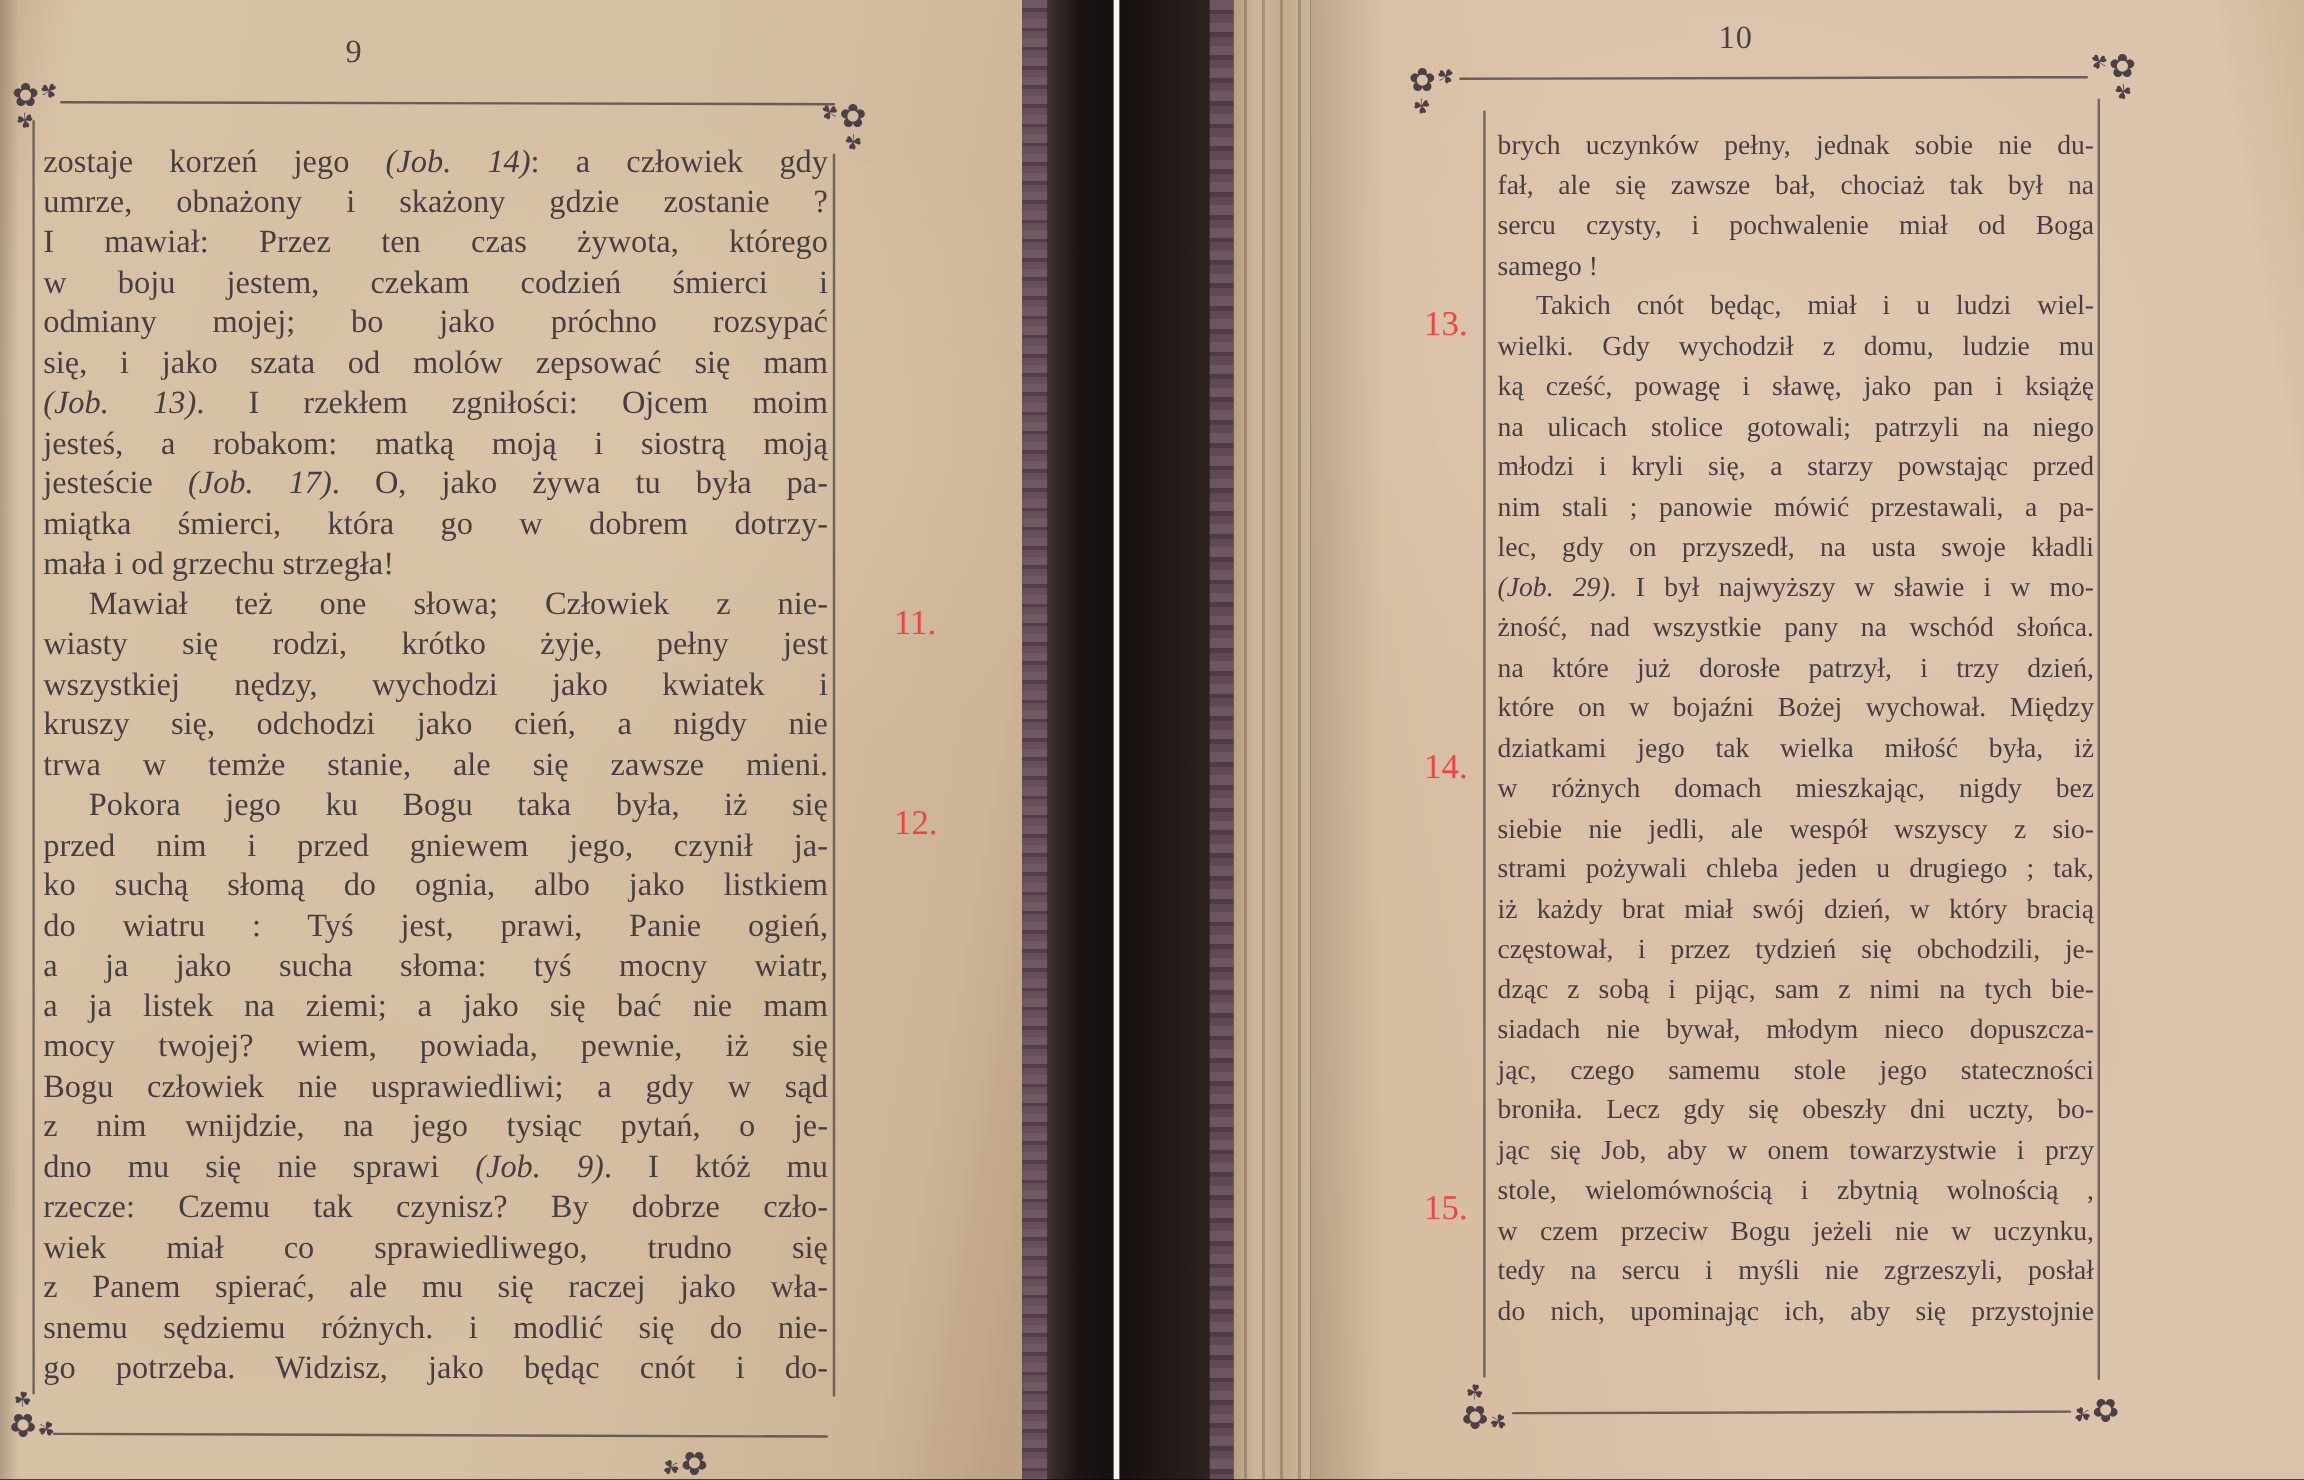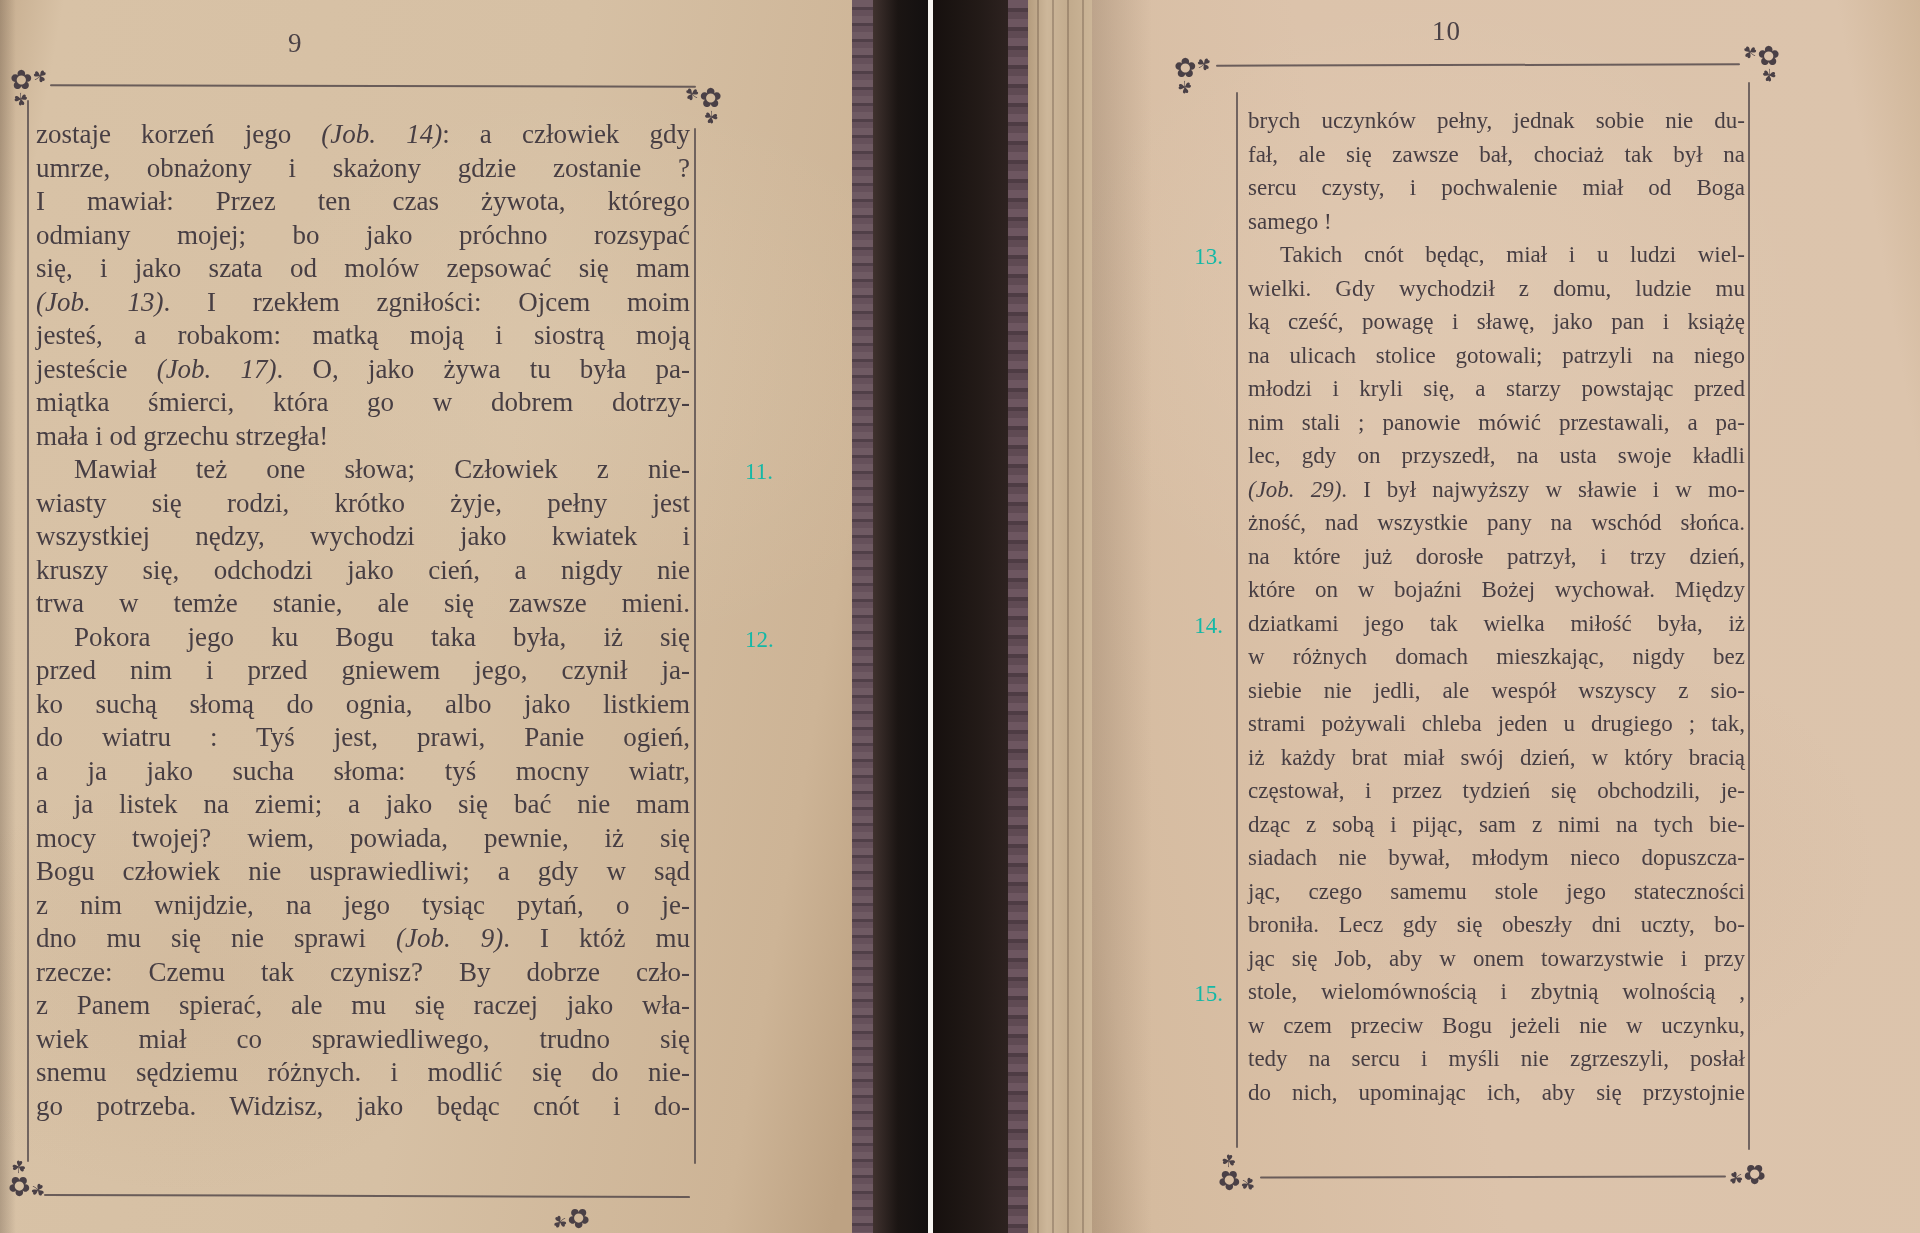--- a/index.html
+++ b/index.html
@@ -45,22 +45,22 @@
   .textcol{position:absolute;font-size:27px;line-height:33.5px;color:#473e43;}
   #text-left {left:36px;  top:118px; width:654px;}
   #text-right{left:1248px;top:104px; width:497px;font-size:23px;}
   .line{position:relative;text-align:justify;text-align-last:justify;white-space:nowrap;}
   .line .lt{white-space:normal;}
   .line{white-space:normal;}
   .line.ind{text-indent:38px;}
   #text-right .line.ind{text-indent:32px;}
   .line.endl{text-align-last:left;}
   .line i{font-style:italic;margin-top:28px;}
-  .mnum{position:absolute;top:2px;font-size:23px;text-align-last:auto;
-        color:#14b8a6;white-space:nowrap;}
+  .mnum{position:absolute;top:16px;font-size:29px;text-align-last:auto;
+        color:#ef4444;white-space:nowrap;}
   #text-left  .mnum{left:calc(100% + 17px);}
   #text-right .mnum{right:calc(100% + 25px);}
 
   
   .orn{position:absolute;width:44px;height:48px;color:#4a4046;}
   .orn .fl{position:absolute;left:0;top:0;font-size:27px;line-height:27px;
            font-family:"DejaVu Sans", sans-serif;}
   .orn .cl1{position:absolute;left:22px;top:2px;font-size:17px;line-height:17px;
            font-family:"DejaVu Sans", sans-serif;transform:rotate(45deg);}
   .orn .cl2{position:absolute;left:3px;top:24px;font-size:17px;line-height:17px;
@@ -107,20 +107,21 @@
   </span>
   <span class="orn mxy" style="left:546px;top:1184px;">
     <span class="fl">✿</span>
     <span class="cl1">☘</span>
   </span>
 
   <div class="textcol" id="text-left">
       <div class="line"><span class="lt">zostaje korzeń jego <i>(Job. 14)</i>: a człowiek gdy</span></div>
       <div class="line"><span class="lt">umrze, obnażony i skażony gdzie zostanie ?</span></div>
       <div class="line"><span class="lt">I mawiał: Przez ten czas żywota, którego</span></div>
+      <div class="line"><span class="lt">w boju jestem, czekam codzień śmierci i</span></div>
       <div class="line"><span class="lt">odmiany mojej; bo jako próchno rozsypać</span></div>
       <div class="line"><span class="lt">się, i jako szata od molów zepsować się mam</span></div>
       <div class="line"><span class="lt"><i>(Job. 13)</i>. I rzekłem zgniłości: Ojcem moim</span></div>
       <div class="line"><span class="lt">jesteś, a robakom: matką moją i siostrą moją</span></div>
       <div class="line"><span class="lt">jesteście <i>(Job. 17)</i>. O, jako żywa tu była pa-</span></div>
       <div class="line"><span class="lt">miątka śmierci, która go w dobrem dotrzy-</span></div>
       <div class="line endl"><span class="lt">mała i od grzechu strzegła!</span></div>
       <div class="line ind"><span class="lt">Mawiał też one słowa; Człowiek z nie-</span><span class="mnum">11.</span></div>
       <div class="line"><span class="lt">wiasty się rodzi, krótko żyje, pełny jest</span></div>
       <div class="line"><span class="lt">wszystkiej nędzy, wychodzi jako kwiatek i</span></div>
@@ -130,22 +131,22 @@
       <div class="line"><span class="lt">przed nim i przed gniewem jego, czynił ja-</span></div>
       <div class="line"><span class="lt">ko suchą słomą do ognia, albo jako listkiem</span></div>
       <div class="line"><span class="lt">do wiatru : Tyś jest, prawi, Panie ogień,</span></div>
       <div class="line"><span class="lt">a ja jako sucha słoma: tyś mocny wiatr,</span></div>
       <div class="line"><span class="lt">a ja listek na ziemi; a jako się bać nie mam</span></div>
       <div class="line"><span class="lt">mocy twojej? wiem, powiada, pewnie, iż się</span></div>
       <div class="line"><span class="lt">Bogu człowiek nie usprawiedliwi; a gdy w sąd</span></div>
       <div class="line"><span class="lt">z nim wnijdzie, na jego tysiąc pytań, o je-</span></div>
       <div class="line"><span class="lt">dno mu się nie sprawi <i>(Job. 9)</i>. I któż mu</span></div>
       <div class="line"><span class="lt">rzecze: Czemu tak czynisz? By dobrze czło-</span></div>
+      <div class="line"><span class="lt">wiek miał co sprawiedliwego, trudno się</span></div>
       <div class="line"><span class="lt">z Panem spierać, ale mu się raczej jako wła-</span></div>
-      <div class="line"><span class="lt">wiek miał co sprawiedliwego, trudno się</span></div>
       <div class="line"><span class="lt">snemu sędziemu różnych. i modlić się do nie-</span></div>
       <div class="line"><span class="lt">go potrzeba. Widzisz, jako będąc cnót i do-</span></div>
     </div>
 
   <div class="pagenum" style="left:1432px;top:16px;">10</div>
 
   <div class="hrule" style="left:1216px;top:64px;width:524px;transform:rotate(-.15deg);"></div>
   <div class="vrule" style="left:1236px;top:92px;height:1056px;"></div>
   <div class="vrule" style="left:1748px;top:82px;height:1068px;"></div>
   <div class="hrule" style="left:1260px;top:1176px;width:466px;transform:rotate(-.15deg);"></div>

